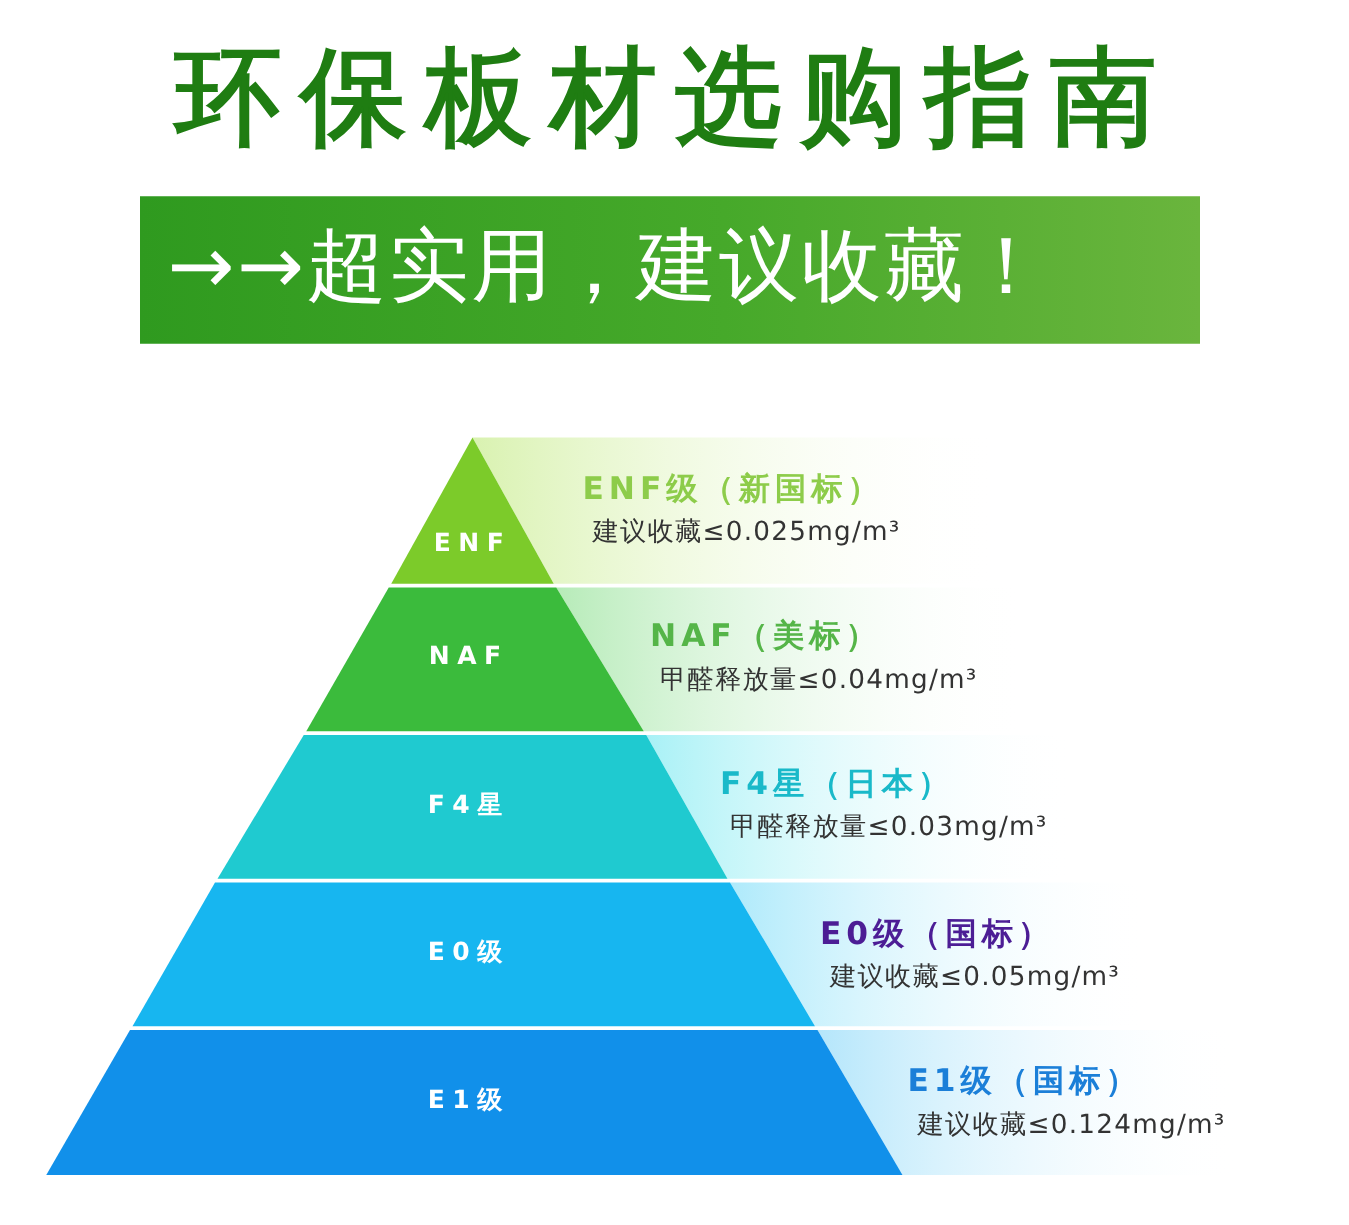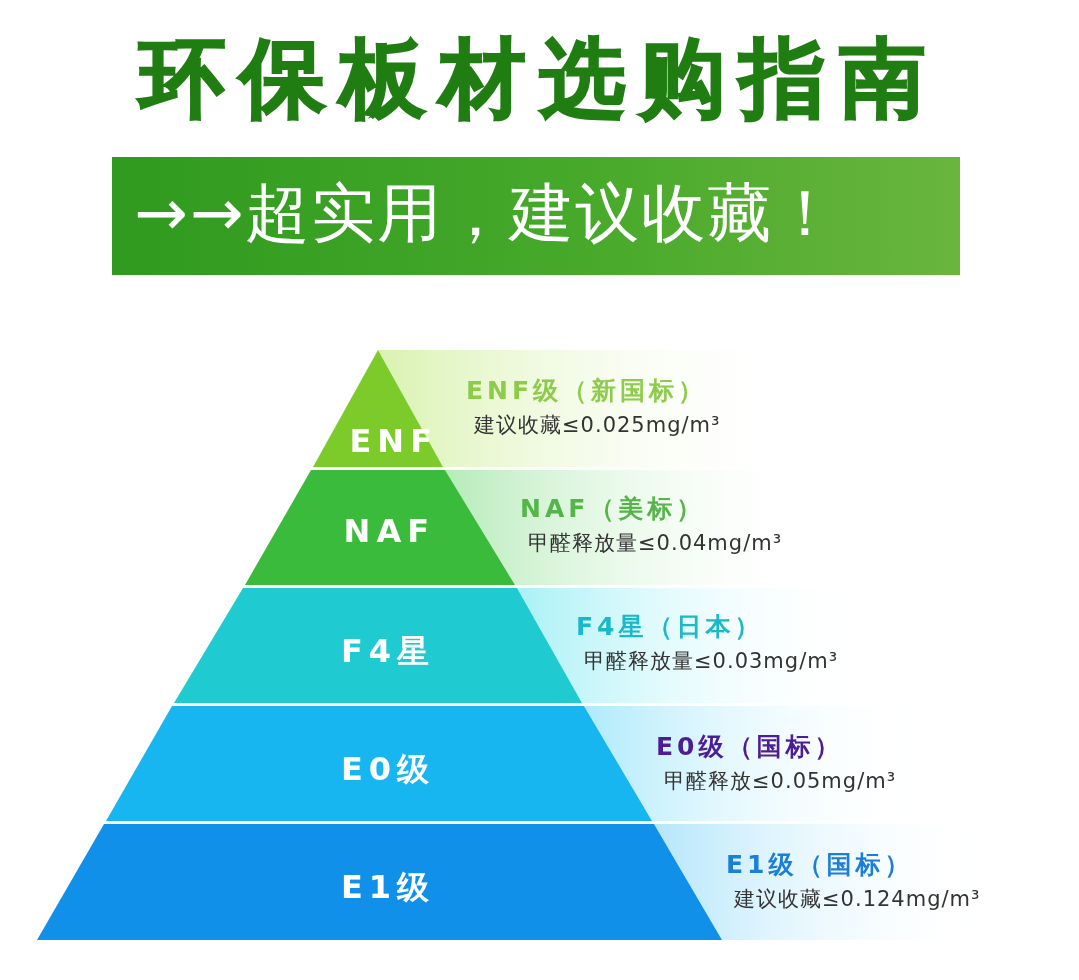--- a/index.html
+++ b/index.html
@@ -1,21 +1,21 @@
 <!DOCTYPE html>
 <html><head>
 <meta charset="utf-8">
 <style>
   html,body{margin:0;padding:0;background:#fff;}
   body{width:1079px;height:980px;position:relative;overflow:hidden;font-family:"DejaVu Sans",sans-serif;}
-  .title{position:absolute;left:0;top:28px;width:1079px;text-align:center;font-size:86px;font-weight:bold;color:#1f7d12;letter-spacing:14px;line-height:100px;-webkit-text-stroke:2px #1f7d12;}
+  .title{position:absolute;left:0;top:28px;width:1079px;text-align:center;font-size:86px;font-weight:normal;color:#1f7d12;letter-spacing:14px;line-height:100px;-webkit-text-stroke:2px #1f7d12;}
   .banner{position:absolute;left:112px;top:157px;width:848px;height:118px;background:linear-gradient(90deg,#2f9a1f 0%,#46a92a 55%,#6ab53d 100%);}
   .banner-text{position:absolute;left:22px;top:0;height:113px;line-height:113px;font-size:64px;color:#fff;letter-spacing:2px;white-space:nowrap;}
   svg.pyr{position:absolute;left:0;top:0;}
-  .band-label{position:absolute;color:#fff;font-weight:bold;font-size:32px;letter-spacing:6px;text-align:right;}
+  .band-label{position:absolute;color:#fff;font-weight:bold;font-size:20px;letter-spacing:6px;text-align:center;}
   .info{position:absolute;white-space:nowrap;}
   .info .h{font-weight:bold;font-size:25px;letter-spacing:4px;line-height:34px;}
   .info .d{font-size:21px;color:#333;letter-spacing:1px;line-height:34px;}
 </style>
 </head>
 <body>
 
 <div class="title">环保板材选购指南</div>
 
 <div class="banner">
@@ -72,18 +72,18 @@
 <div class="info" style="left:520px;top:492px;">
   <div class="h" style="color:#55b548">NAF（美标）</div>
   <div class="d" style="margin-left:8px">甲醛释放量≤0.04mg/m³</div>
 </div>
 <div class="info" style="left:576px;top:610px;">
   <div class="h" style="color:#19b9c9">F4星（日本）</div>
   <div class="d" style="margin-left:8px">甲醛释放量≤0.03mg/m³</div>
 </div>
 <div class="info" style="left:656px;top:730px;">
   <div class="h" style="color:#4c1d95">E0级（国标）</div>
-  <div class="d" style="margin-left:8px">甲醛释放≤0.05mg/m³</div>
+  <div class="d" style="margin-left:8px">建议收藏≤0.05mg/m³</div>
 </div>
 <div class="info" style="left:726px;top:848px;">
   <div class="h" style="color:#1b7fd8">E1级（国标）</div>
   <div class="d" style="margin-left:8px">建议收藏≤0.124mg/m³</div>
 </div>
 
 </body></html>

